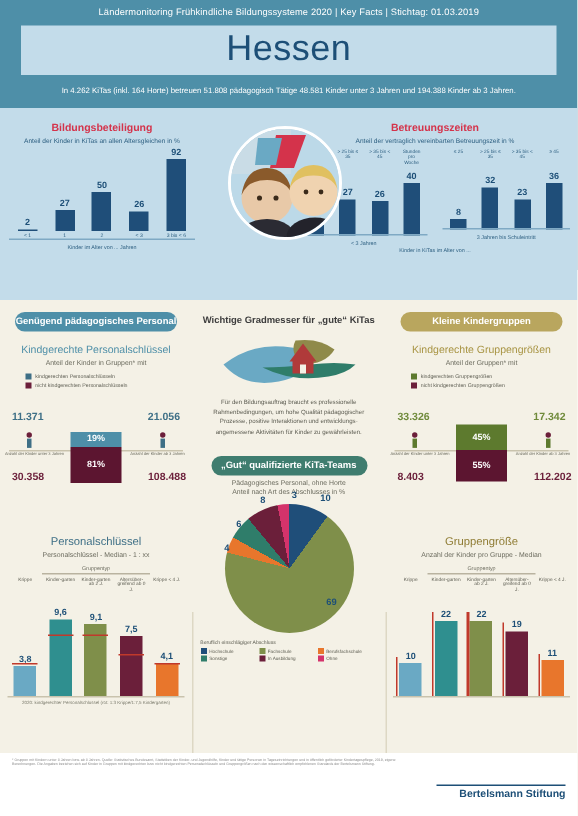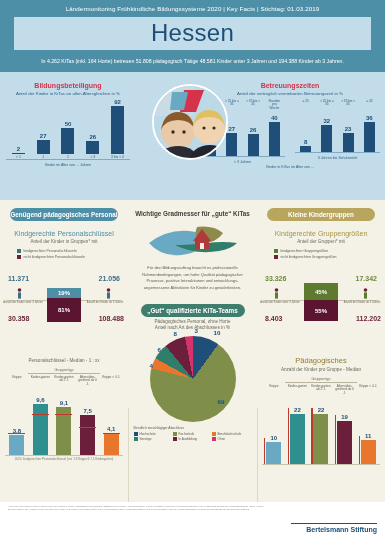--- a/index.html
+++ b/index.html
@@ -300,20 +300,21 @@
           </div>
           <div style="background:#5c1530; height:24px; display:flex; align-items:center; justify-content:center;">
             <span class="stk-bot">81%</span>
           </div>
         </div>
         <div class="stk-num" style="left:8px; top:40px; color:#6b1f3a;">30.358</div>
         <div class="stk-num" style="right:4px; top:40px; color:#6b1f3a;">108.488</div>
       </div>
 
       <div class="lchart">
+        <div class="lc-title">Personalschlüssel</div>
         <div class="lc-sub">Personalschlüssel - Median - 1 : xx</div>
         <div class="grp-cap">Gruppentyp</div>
         <div class="grp-line"></div>
         <div class="catrow">
           <div class="cat">Krippe</div>
           <div class="cat">Kinder-garten</div>
           <div class="cat">Kinder-garten ab 2 J.</div>
           <div class="cat">Altersüber-greifend ab 0 J.</div>
           <div class="cat">Krippe &lt; 4 J.</div>
         </div>
@@ -455,21 +456,21 @@
           </div>
           <div style="background:#5c1530; height:21px; display:flex; align-items:center; justify-content:center;">
             <span class="stk-bot">55%</span>
           </div>
         </div>
         <div class="stk-num" style="left:8px; top:40px; color:#6b1f3a;">8.403</div>
         <div class="stk-num" style="right:4px; top:40px; color:#6b1f3a;">112.202</div>
       </div>
 
       <div class="lchart">
-        <div class="lc-title gold">Pädagogisches</div>
+        <div class="lc-title gold">Gruppengröße</div>
         <div class="lc-sub">Anzahl der Kinder pro Gruppe - Median</div>
         <div class="grp-cap">Gruppentyp</div>
         <div class="grp-line"></div>
         <div class="catrow">
           <div class="cat">Krippe</div>
           <div class="cat">Kinder-garten</div>
           <div class="cat">Kinder-garten ab 2 J.</div>
           <div class="cat">Altersüber-greifend ab 0 J.</div>
           <div class="cat">Krippe &lt; 4 J.</div>
         </div>

